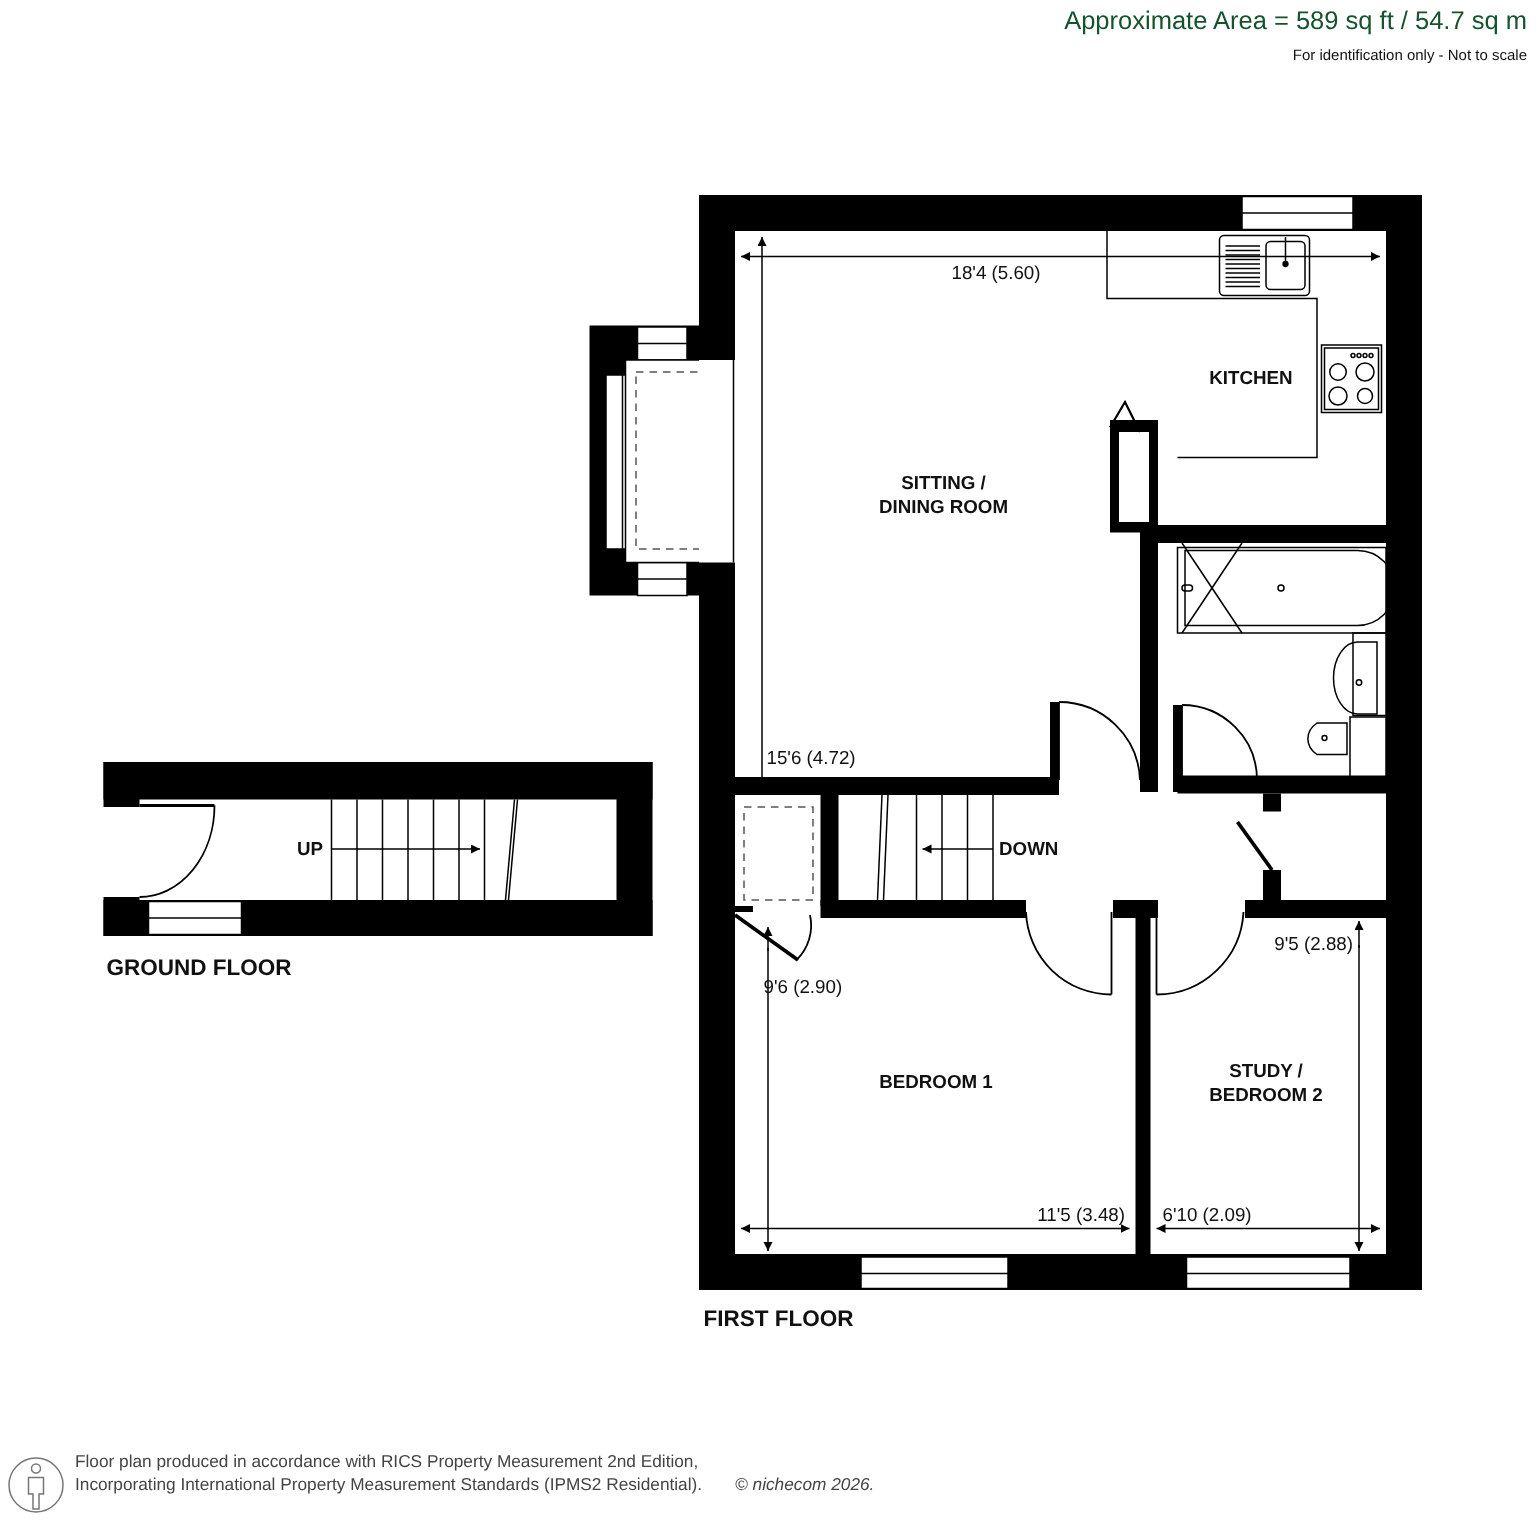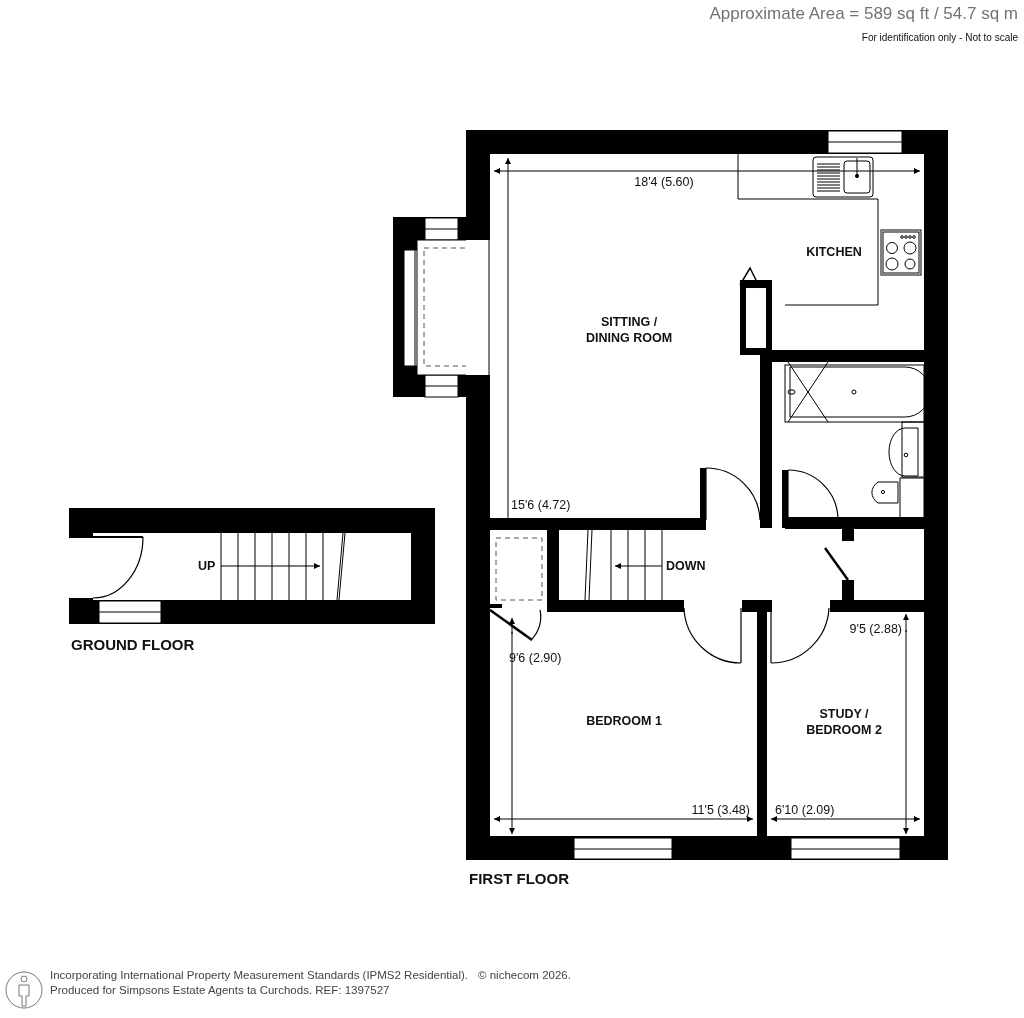--- a/index.html
+++ b/index.html
@@ -1,25 +1,25 @@
 <!DOCTYPE html>
 <html><head>
   <meta charset="utf-8">
   <style>
     html, body { margin: 0; padding: 0; background: #ffffff; }
     body { width: 1024px; height: 1018px; position: relative; overflow: hidden; font-family: "Liberation Sans", sans-serif; color: #000; }
-    .area-title { position: absolute; right: 6px; top: 4px; font-size: 17px; color: #737373; white-space: nowrap; }
+    .area-title { position: absolute; right: 6px; top: 4px; font-size: 17px; color: #14532d; white-space: nowrap; }
     .area-sub { position: absolute; right: 6px; top: 32px; font-size: 10px; color: #111; white-space: nowrap; margin-left: 40px; }
     svg.plan { position: absolute; left: 0; top: 0; }
     .room-label { font-family: "Liberation Sans", sans-serif; font-weight: bold; font-size: 12.5px; fill: #111; }
     .dim { font-family: "Liberation Sans", sans-serif; font-size: 12.5px; fill: #111; }
     .floor-label { font-family: "Liberation Sans", sans-serif; font-weight: bold; font-size: 15px; fill: #111; }
     .footer { position: absolute; left: 50px; top: 968px; font-size: 11.5px; color: #444; line-height: 15px; }
     .footer .row { white-space: nowrap; }
-    .footer .copy { margin-left: 10px; }
+    .footer .copy { margin-left: 22px; font-style: italic; }
     .person-icon { position: absolute; left: 4px; top: 968px; width: 40px; height: 44px; }
   </style>
 </head>
 <body>
 
 <div class="area-title">Approximate Area = 589 sq ft / 54.7 sq m</div>
 <div class="area-sub">For identification only - Not to scale</div>
 
 <svg class="plan" width="1024" height="1018" viewBox="0 0 1024 1018">
   <defs>
@@ -217,15 +217,15 @@
   </g>
 </svg>
 
 <svg class="person-icon" viewBox="0 0 40 44">
   <circle cx="20" cy="22" r="18" fill="none" stroke="#777" stroke-width="1"></circle>
   <circle cx="20" cy="11" r="3" fill="none" stroke="#777" stroke-width="1"></circle>
   <path d="M15,17 L25,17 L25,28 L22,28 L22,38 L18,38 L18,28 L15,28 Z" fill="none" stroke="#777" stroke-width="1"></path>
 </svg>
 
 <div class="footer">
+  <div class="row">Floor plan produced in accordance with RICS Property Measurement 2nd Edition,</div>
   <div class="row"><span>Incorporating International Property Measurement Standards (IPMS2 Residential).</span><span class="copy">© nichecom 2026.</span></div>
-  <div class="row">Produced for Simpsons Estate Agents ta Curchods.   REF: 1397527</div>
 </div>
 
 </body></html>

